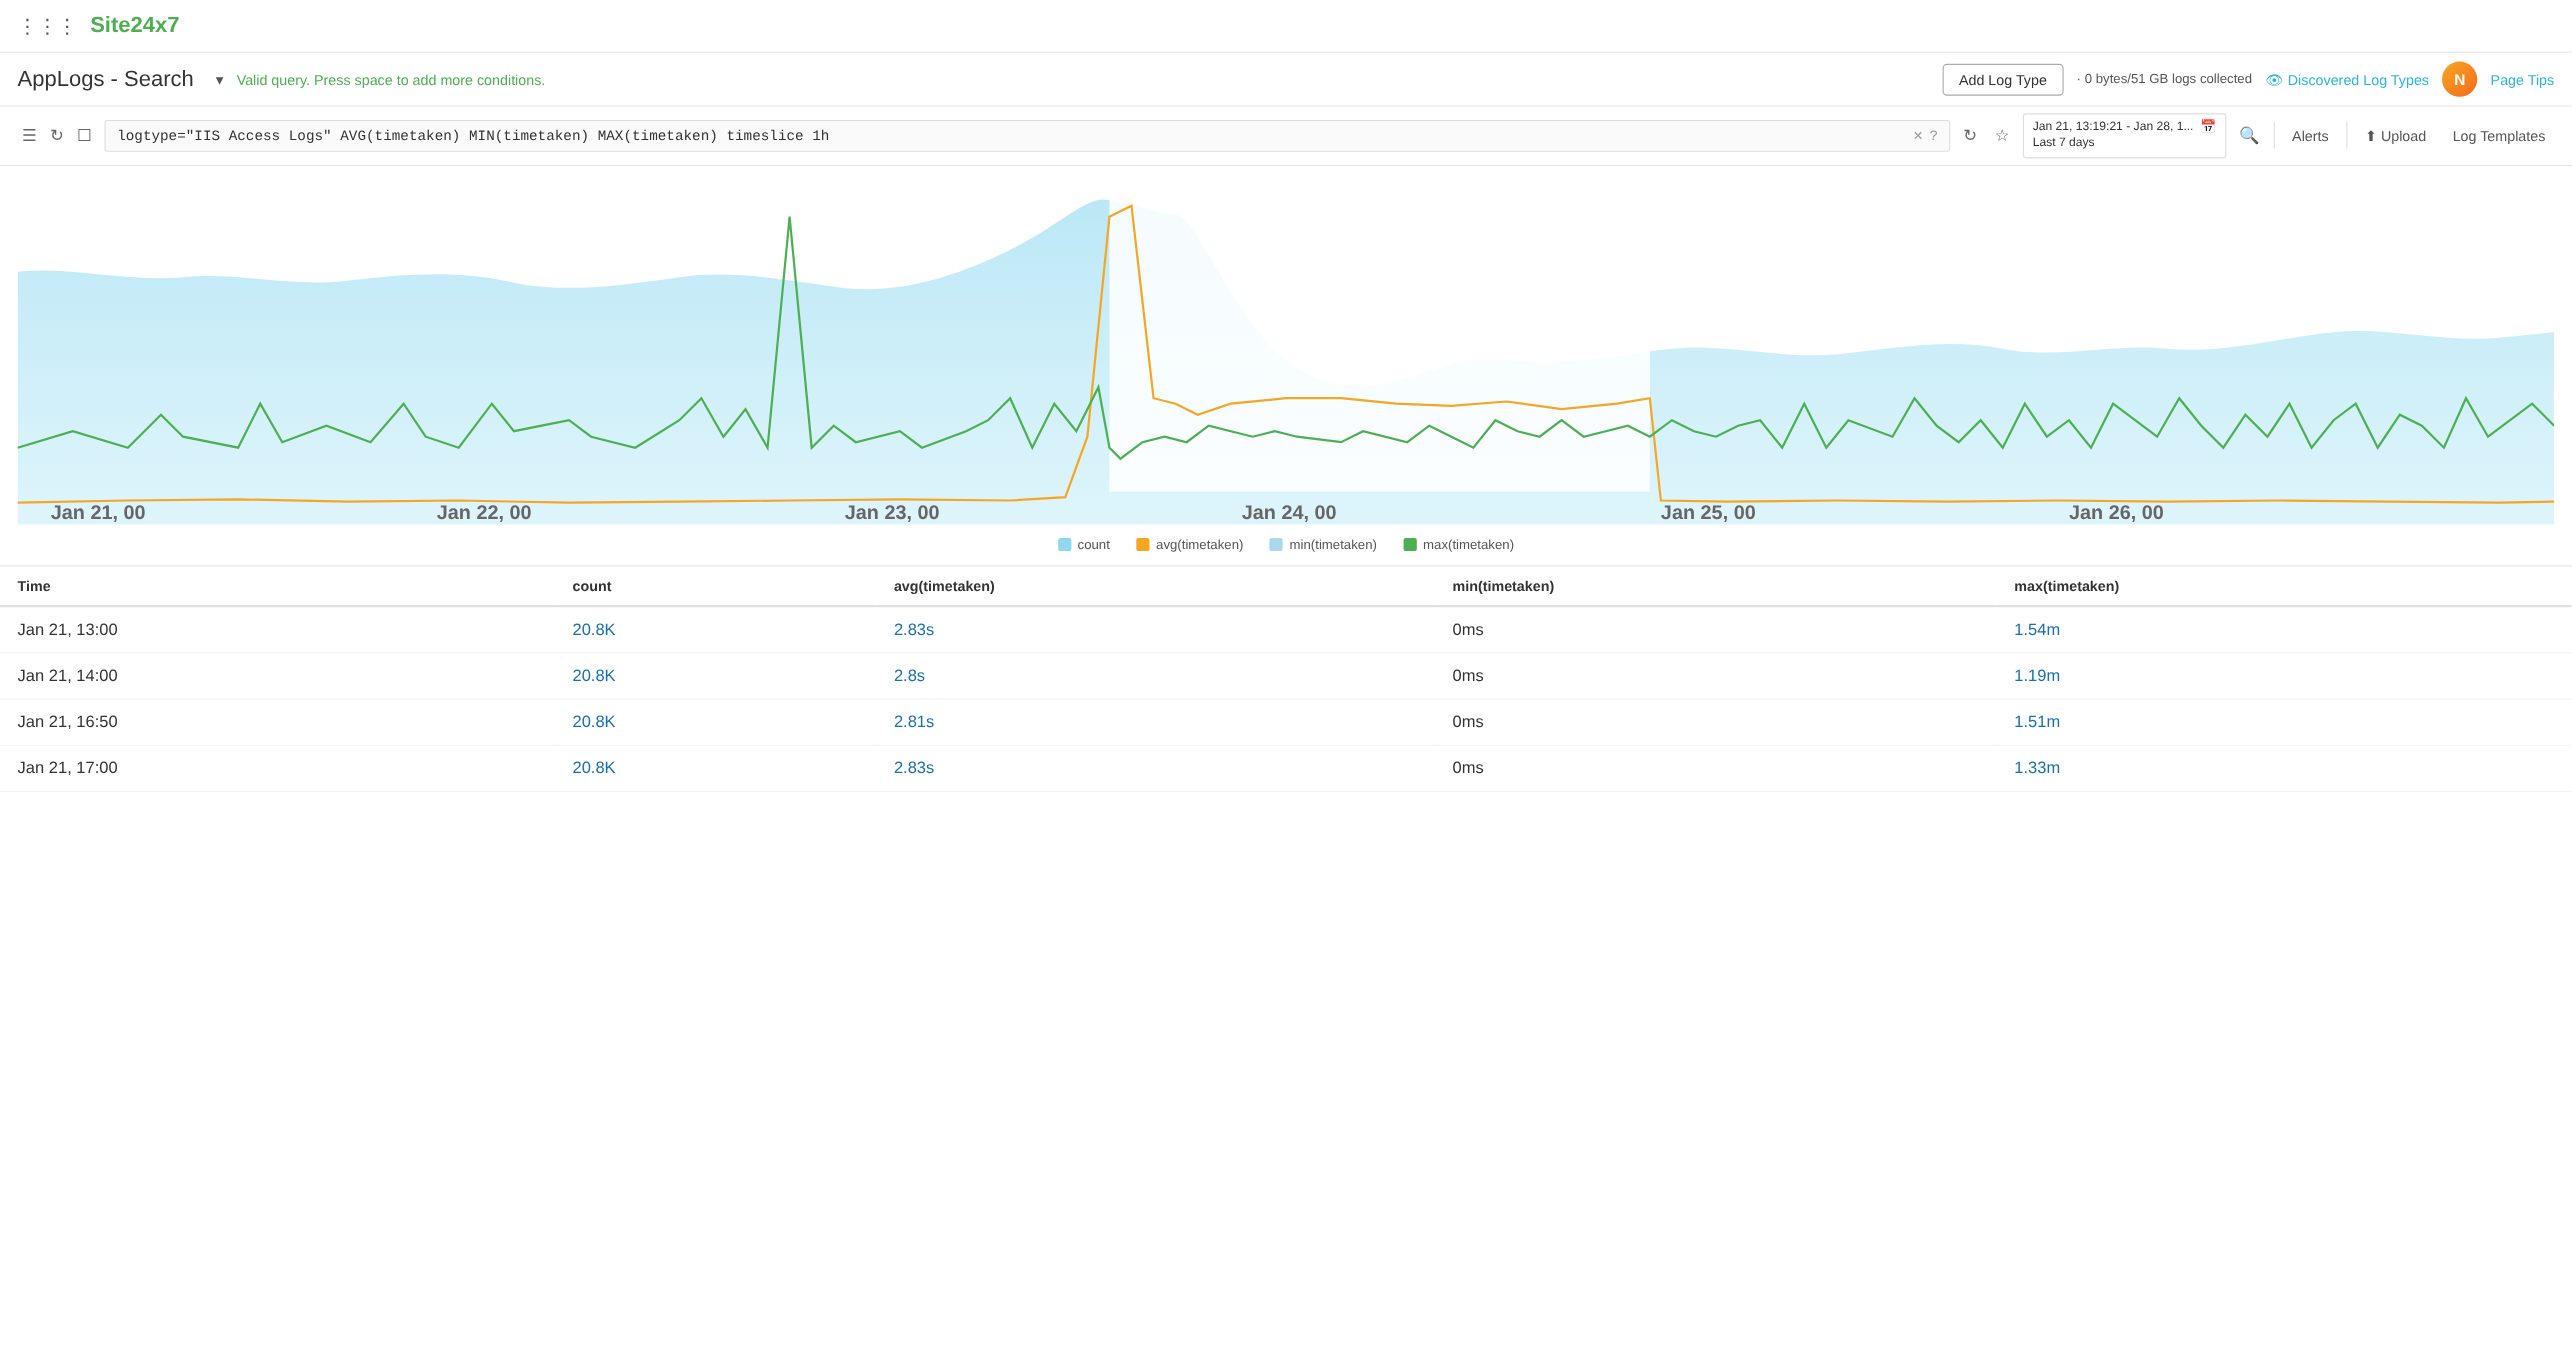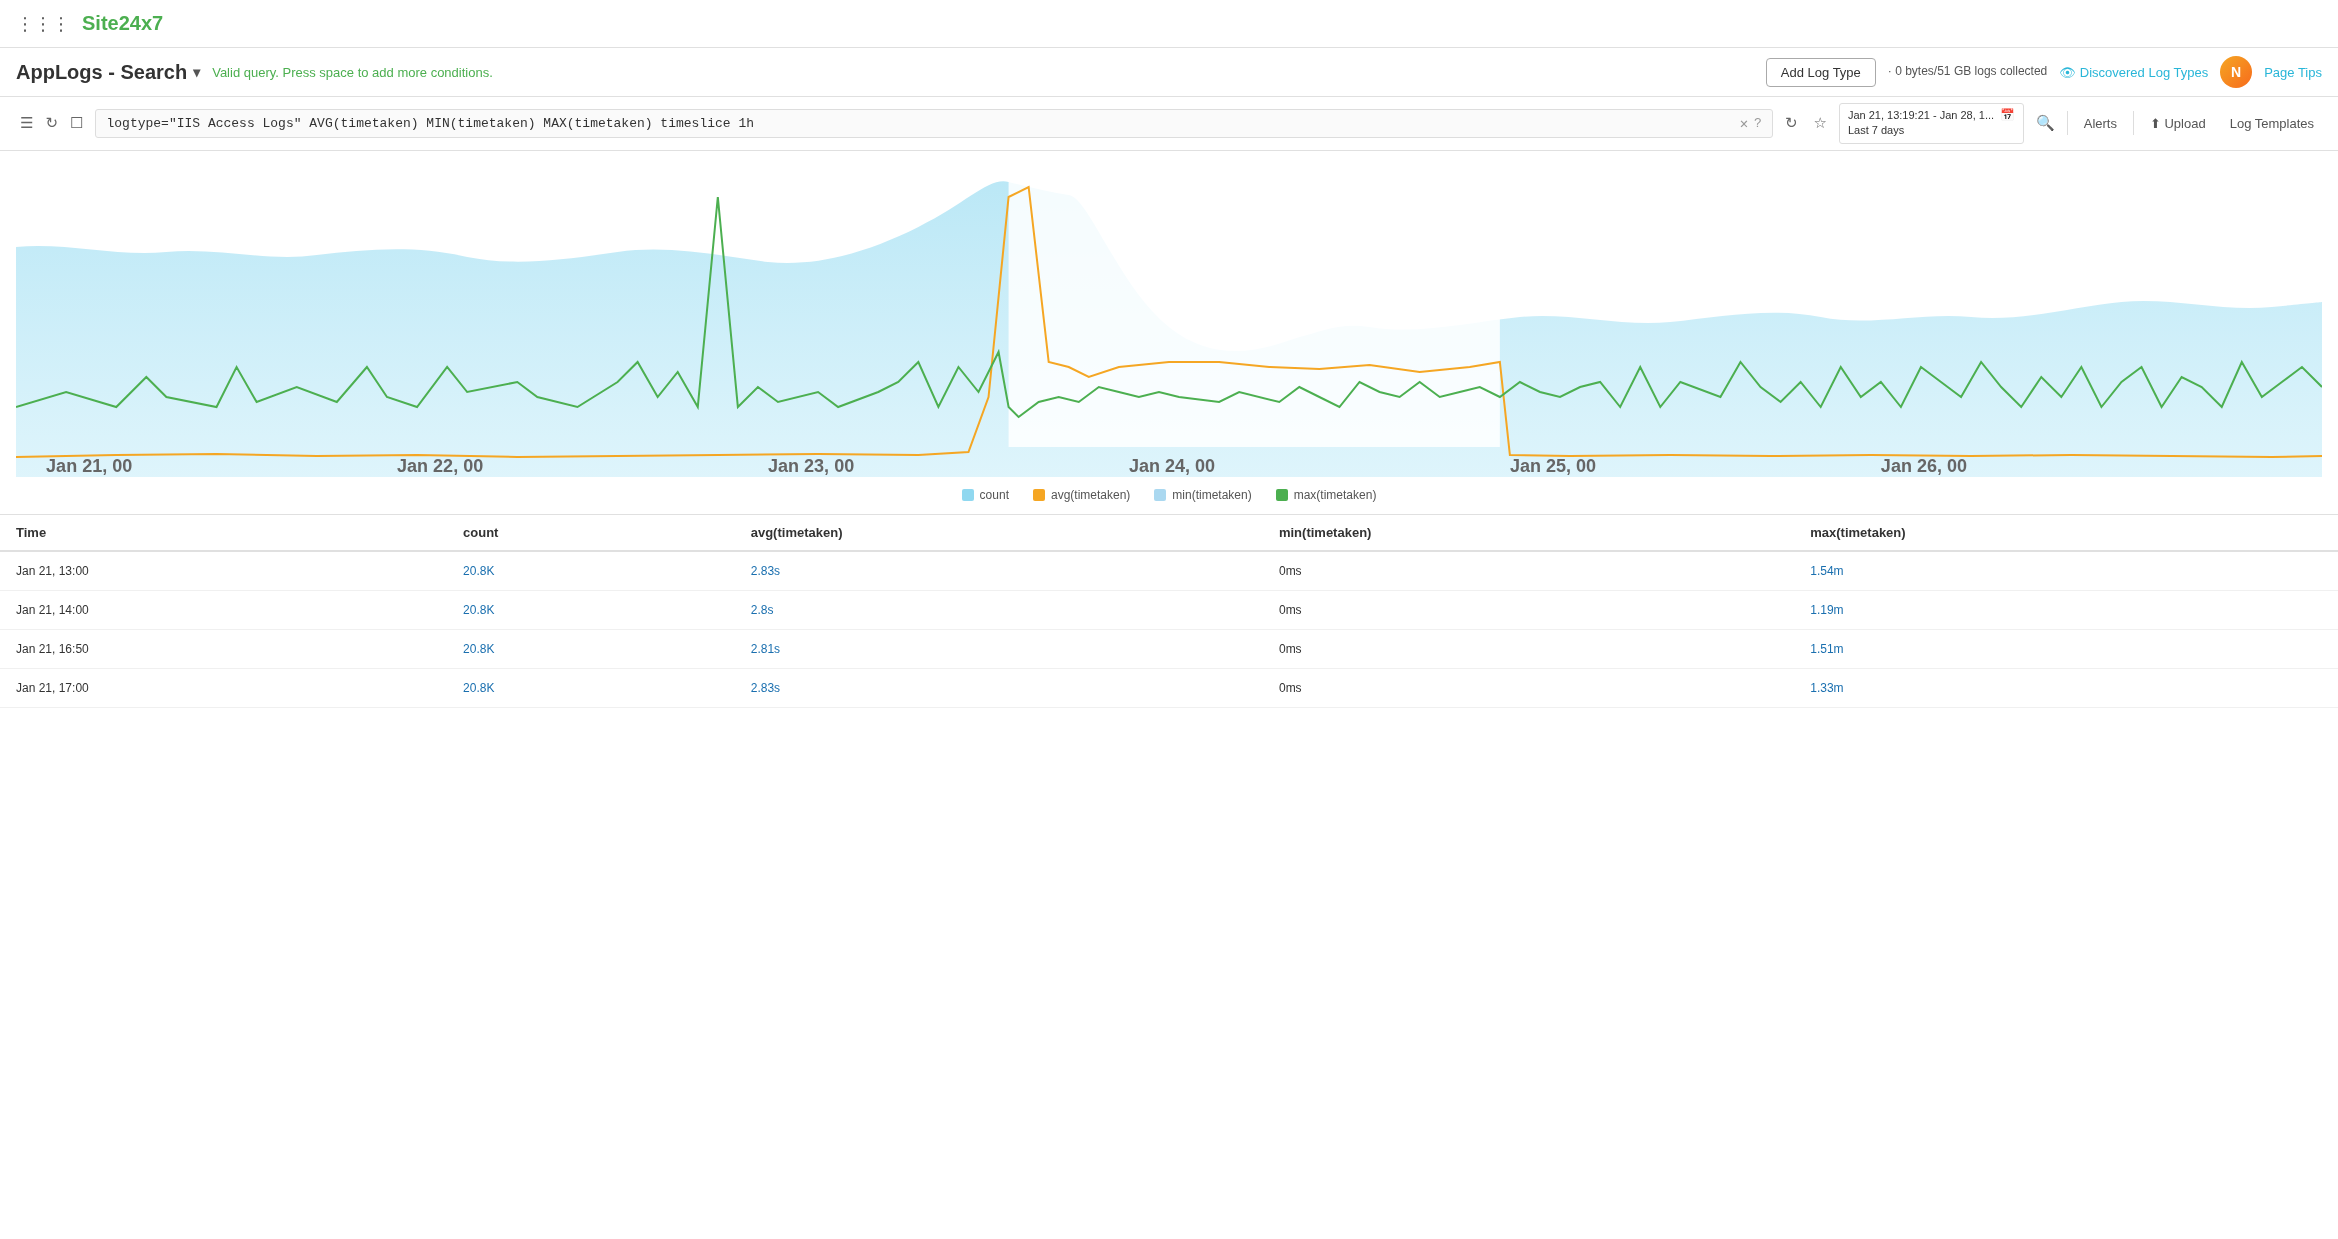--- a/index.html
+++ b/index.html
@@ -11,21 +11,21 @@
       border-bottom: 1px solid #e0e0e0; background: #fff;
     }
     .grid-icon { margin-right: 12px; color: #555; font-size: 18px; cursor: pointer; }
     .logo { color: #4CAF50; font-weight: 700; font-size: 20px; margin-right: 20px; }
 
     
     .header-row {
       display: flex; align-items: center; padding: 8px 16px;
       border-bottom: 1px solid #e0e0e0; background: #fff; gap: 12px;
     }
-    .page-title { font-size: 20px; font-weight: 700; color: #333; display: flex; align-items: center; gap: 6px; }
+    .page-title { font-size: 20px; font-weight: 400; color: #333; display: flex; align-items: center; gap: 20px; }
     .title-dropdown { color: #555; cursor: pointer; font-size: 14px; }
     .valid-query { color: #4CAF50; font-size: 13px; }
     .spacer { flex: 1; }
     .add-log-btn {
       background: #fff; border: 1px solid #aaa; border-radius: 4px;
       padding: 6px 14px; font-size: 13px; cursor: pointer; color: #333;
     }
     .logs-collected { font-size: 12px; color: #555; text-align: right; line-height: 1.3; }
     .discovered-link { color: #29B6D8; font-size: 13px; display: flex; align-items: center; gap: 4px; cursor: pointer; }
     .avatar-icon {
@@ -74,21 +74,21 @@
     .legend-item { display: flex; align-items: center; gap: 6px; }
     .legend-dot { width: 12px; height: 12px; border-radius: 2px; }
 
     
     .data-table { width: 100%; border-collapse: collapse; }
     .data-table th {
       text-align: left; padding: 10px 16px; font-weight: 600; font-size: 13px;
       color: #333; border-bottom: 2px solid #e0e0e0; background: #fff; margin-left: 20px;
     }
     .data-table td {
-      padding: 12px 16px; font-size: 12px; border-bottom: 1px solid #f0f0f0;
+      padding: 12px 16px; font-size: 15px; border-bottom: 1px solid #f0f0f0;
     }
     .link-val { color: #1a6faf; cursor: pointer; }
     .plain-val { color: #333; }
 
     
     .table-area { overflow-y: auto; }
   </style>
 </head>
 <body>
 

